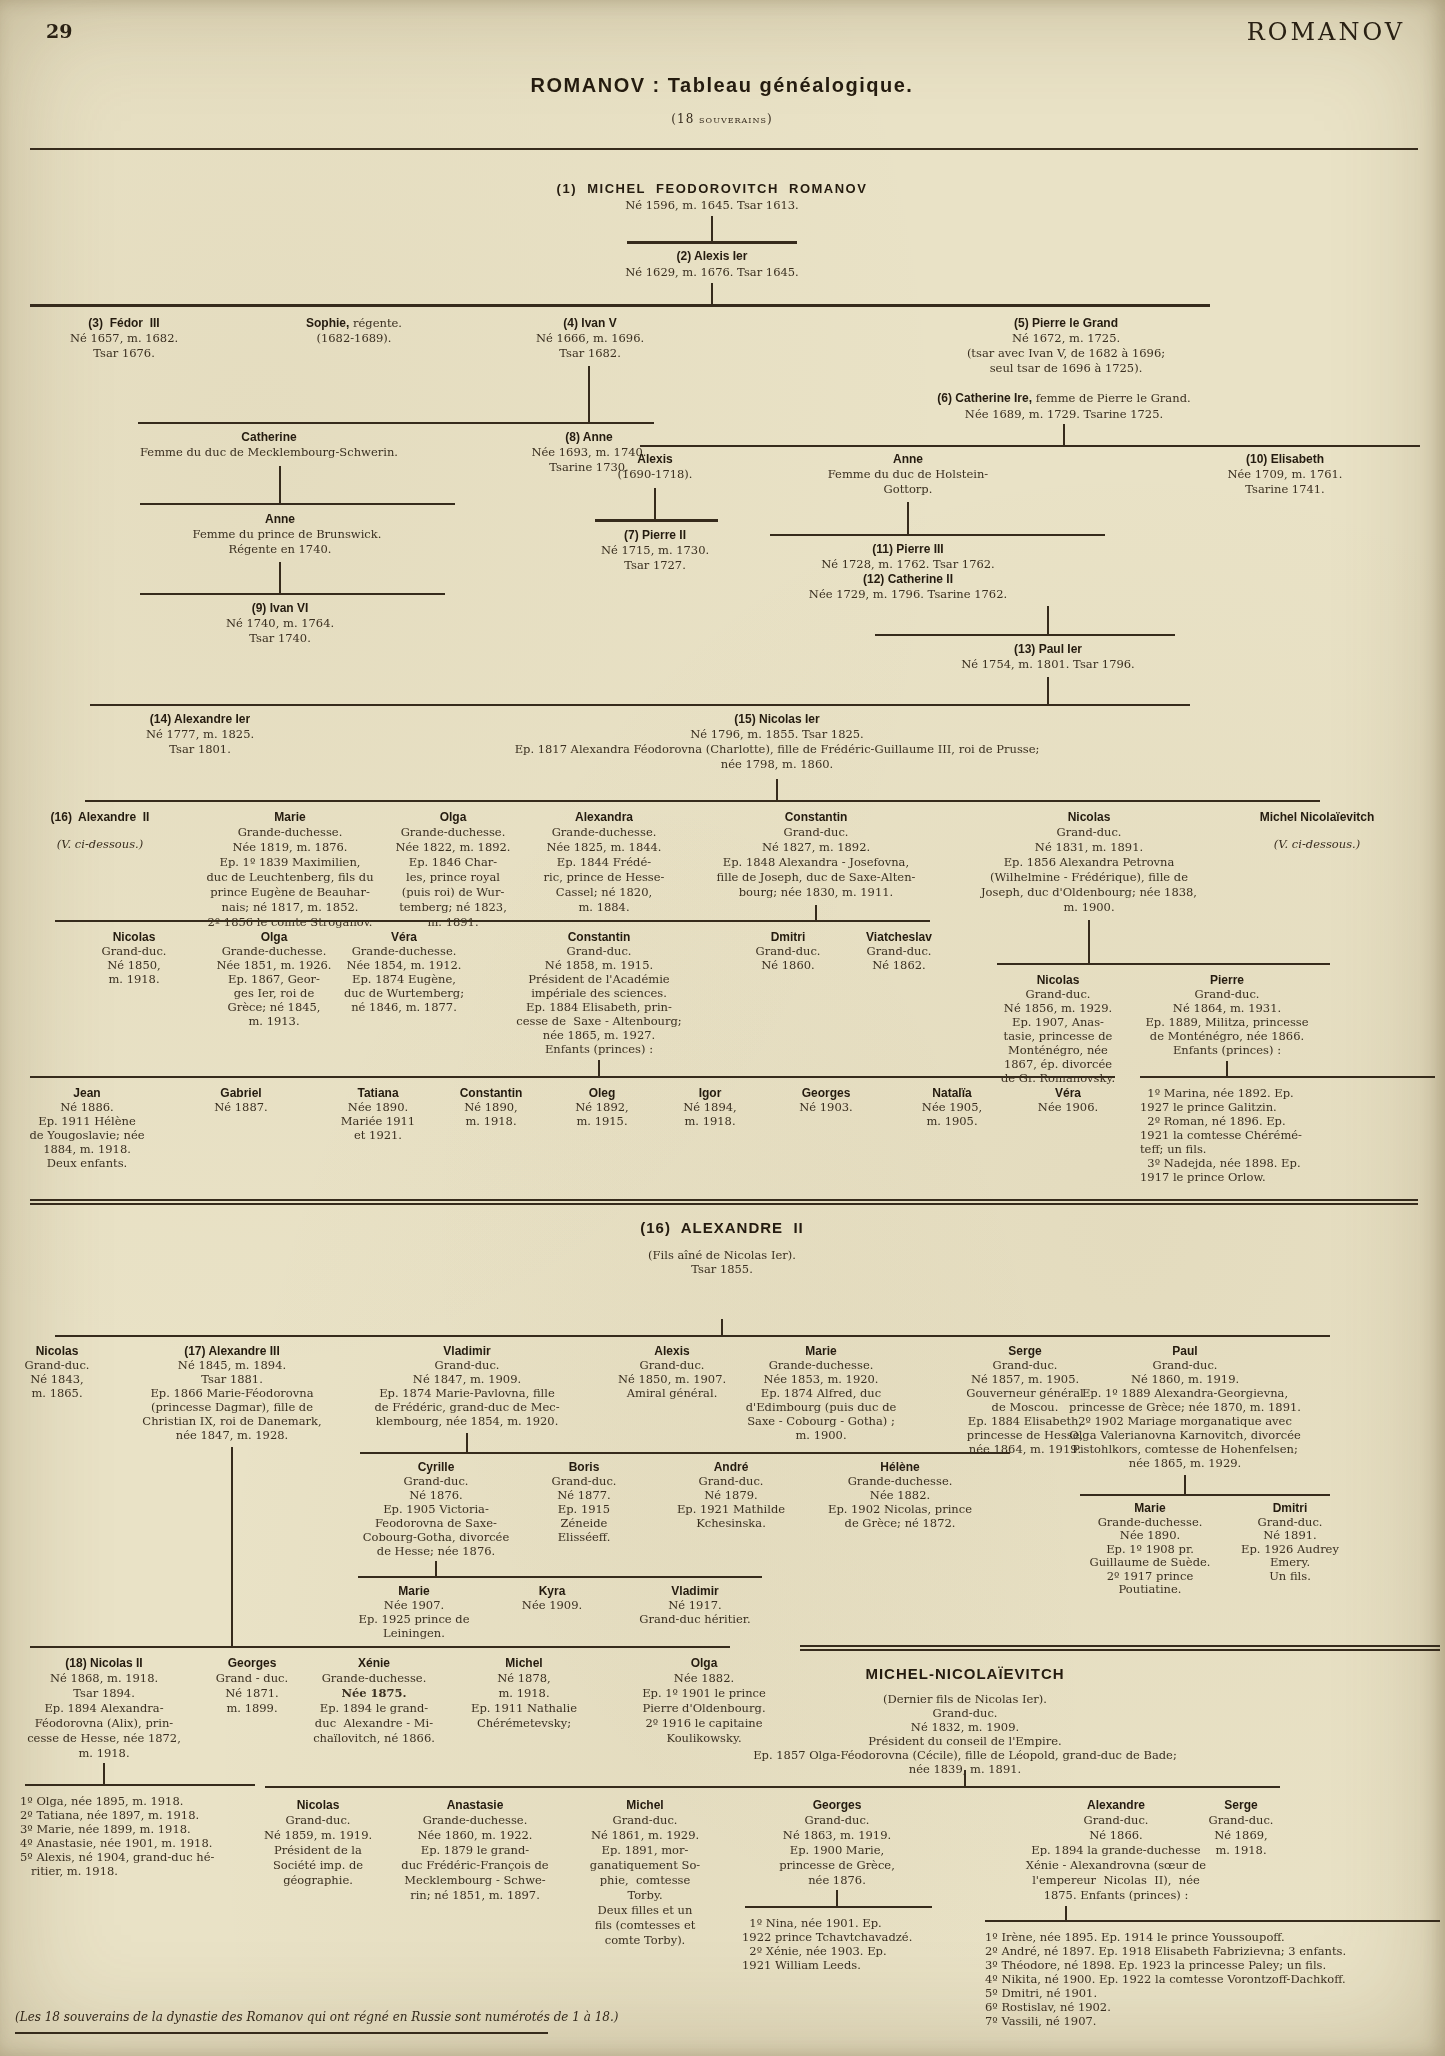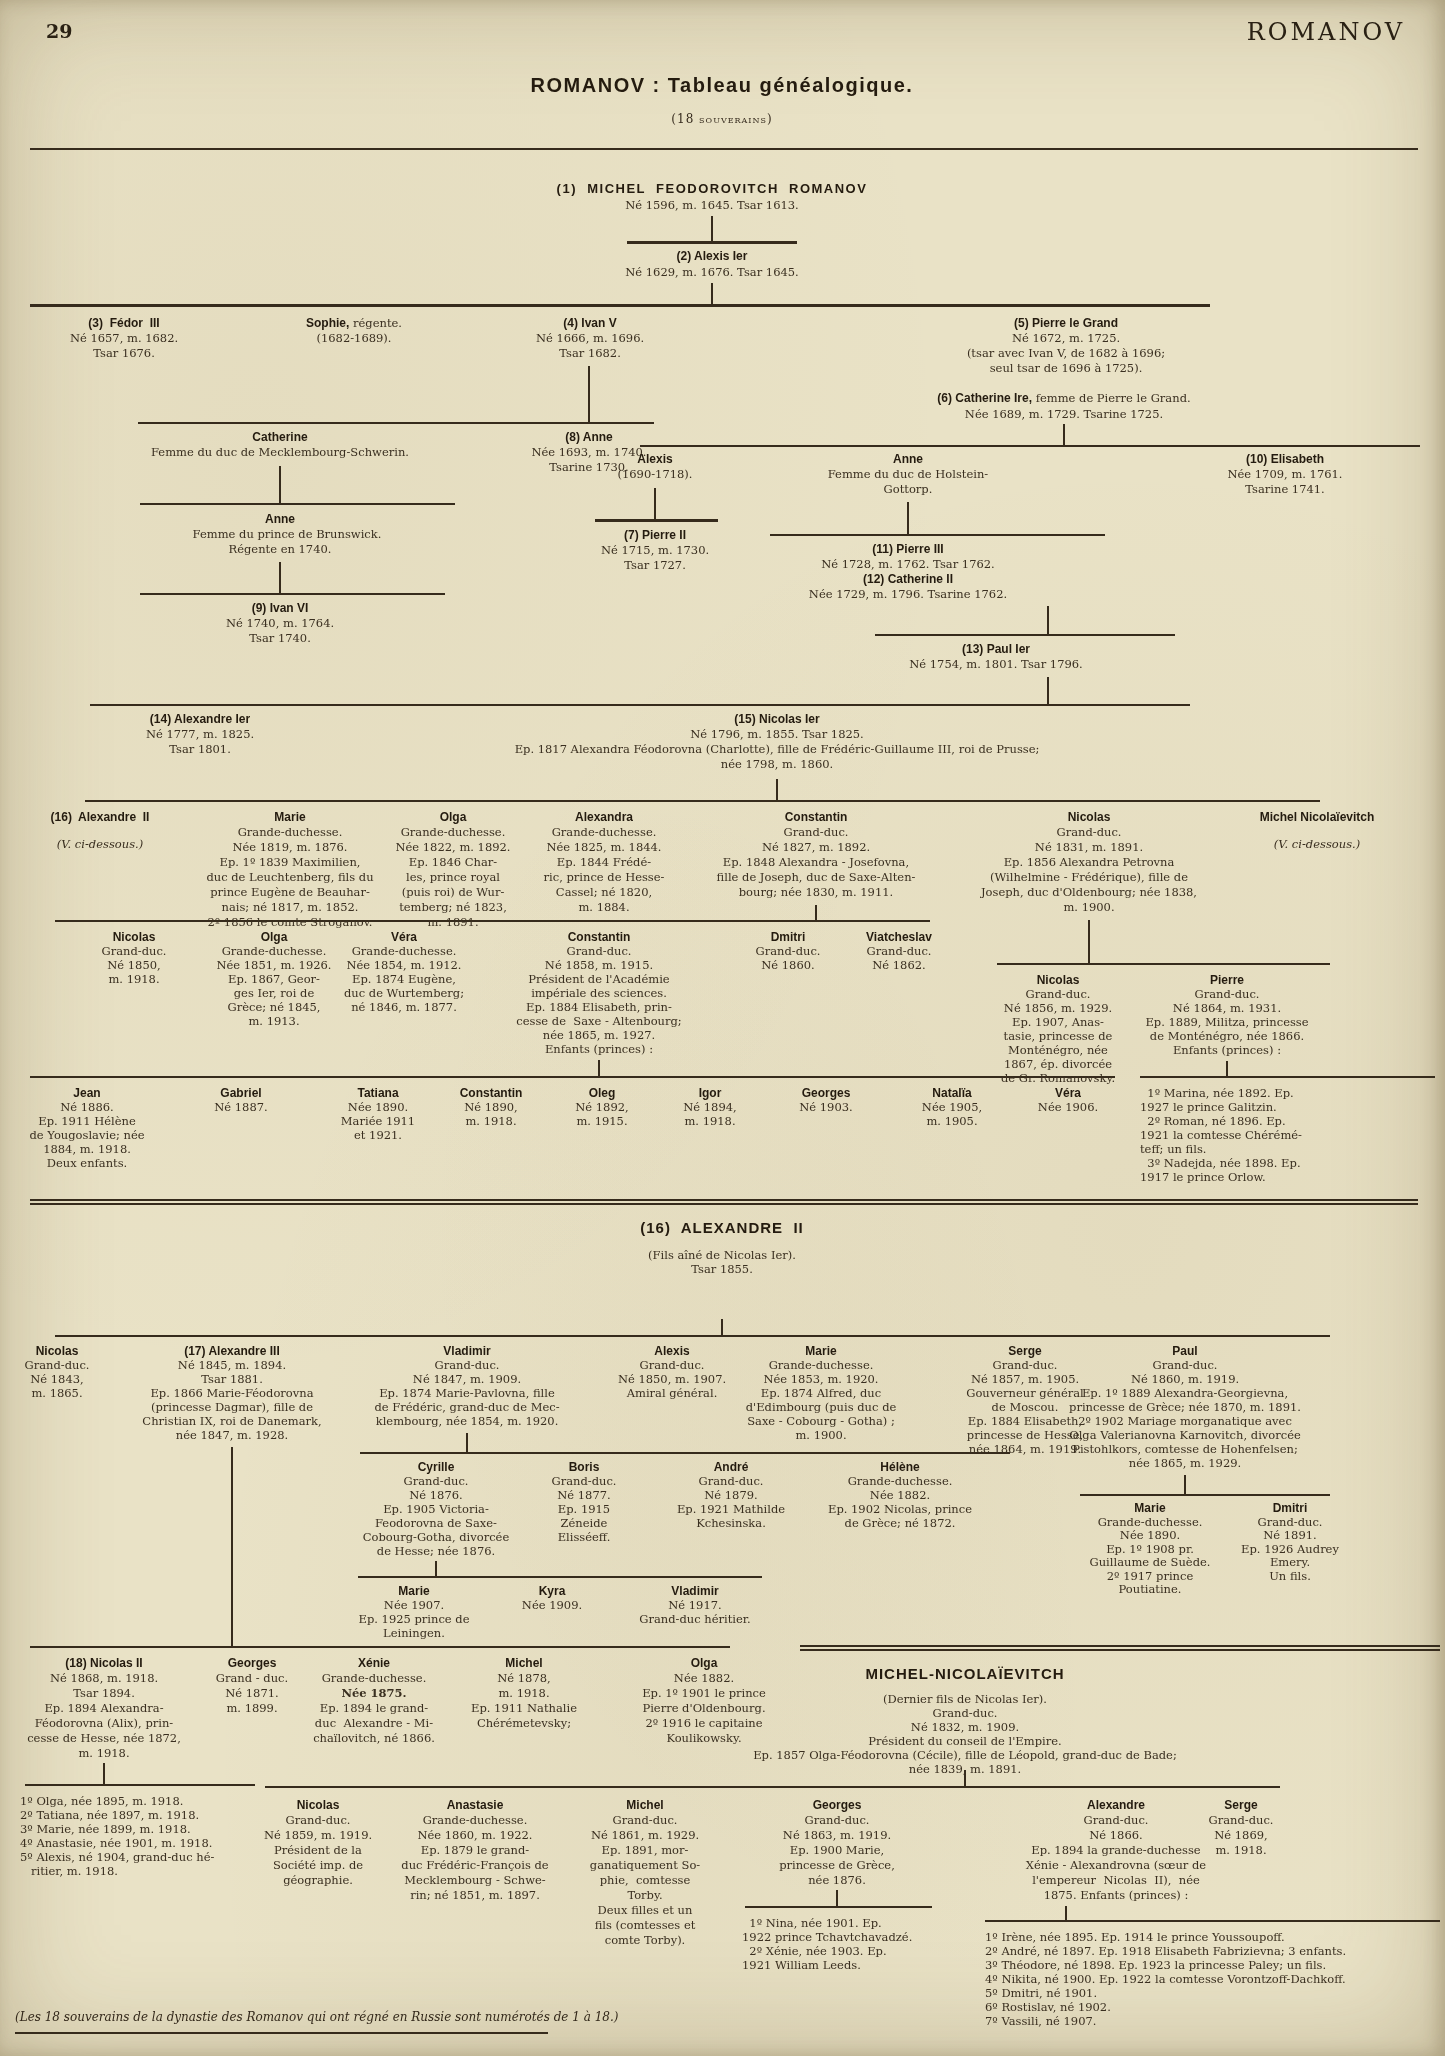--- a/index.html
+++ b/index.html
@@ -119,21 +119,21 @@
       <div class="n" style="left: 1066px; top: 316px;">
         <div class="ln nm" style="line-height: 15px;">(5) Pierre le Grand</div>
         <div class="ln" style="line-height: 15px;">Né 1672, m. 1725.</div>
         <div class="ln" style="line-height: 15px;">(tsar avec Ivan V, de 1682 à 1696;</div>
         <div class="ln" style="line-height: 15px;">seul tsar de 1696 à 1725).</div>
       </div>
       <div class="n" style="left: 1064px; top: 390px;">
         <div class="ln nm" style="line-height: 16px;"><span>(6) Catherine Ire,</span><span class="t2"> femme de Pierre le Grand.</span></div>
         <div class="ln" style="line-height: 16px;">Née 1689, m. 1729. Tsarine 1725.</div>
       </div>
-      <div class="n" style="left: 280px; top: 430px;">
+      <div class="n" style="left: 269px; top: 430px;">
         <div class="ln nm" style="line-height: 15px;">Catherine</div>
         <div class="ln" style="line-height: 15px;">Femme du duc de Mecklembourg-Schwerin.</div>
       </div>
       <div class="n" style="left: 589px; top: 430px;">
         <div class="ln nm" style="line-height: 15px;">(8) Anne</div>
         <div class="ln" style="line-height: 15px;">Née 1693, m. 1740.</div>
         <div class="ln" style="line-height: 15px;">Tsarine 1730.</div>
       </div>
       <div class="n" style="left: 280px; top: 512px;">
         <div class="ln nm" style="line-height: 15px;">Anne</div>
@@ -163,21 +163,21 @@
         <div class="ln nm" style="line-height: 15px;">(7) Pierre II</div>
         <div class="ln" style="line-height: 15px;">Né 1715, m. 1730.</div>
         <div class="ln" style="line-height: 15px;">Tsar 1727.</div>
       </div>
       <div class="n" style="left: 908px; top: 542px;">
         <div class="ln nm" style="line-height: 15px;">(11) Pierre III</div>
         <div class="ln" style="line-height: 15px;">Né 1728, m. 1762. Tsar 1762.</div>
         <div class="ln nm" style="line-height: 15px;">(12) Catherine II</div>
         <div class="ln" style="line-height: 15px;">Née 1729, m. 1796. Tsarine 1762.</div>
       </div>
-      <div class="n" style="left: 996px; top: 642px;">
+      <div class="n" style="left: 1048px; top: 642px;">
         <div class="ln nm" style="line-height: 15px;">(13) Paul Ier</div>
         <div class="ln" style="line-height: 15px;">Né 1754, m. 1801. Tsar 1796.</div>
       </div>
       <div class="n" style="left: 200px; top: 712px;">
         <div class="ln nm" style="line-height: 15px;">(14) Alexandre Ier</div>
         <div class="ln" style="line-height: 15px;">Né 1777, m. 1825.</div>
         <div class="ln" style="line-height: 15px;">Tsar 1801.</div>
       </div>
       <div class="n" style="left: 777px; top: 712px;">
         <div class="ln nm" style="line-height: 15px;">(15) Nicolas Ier</div>

